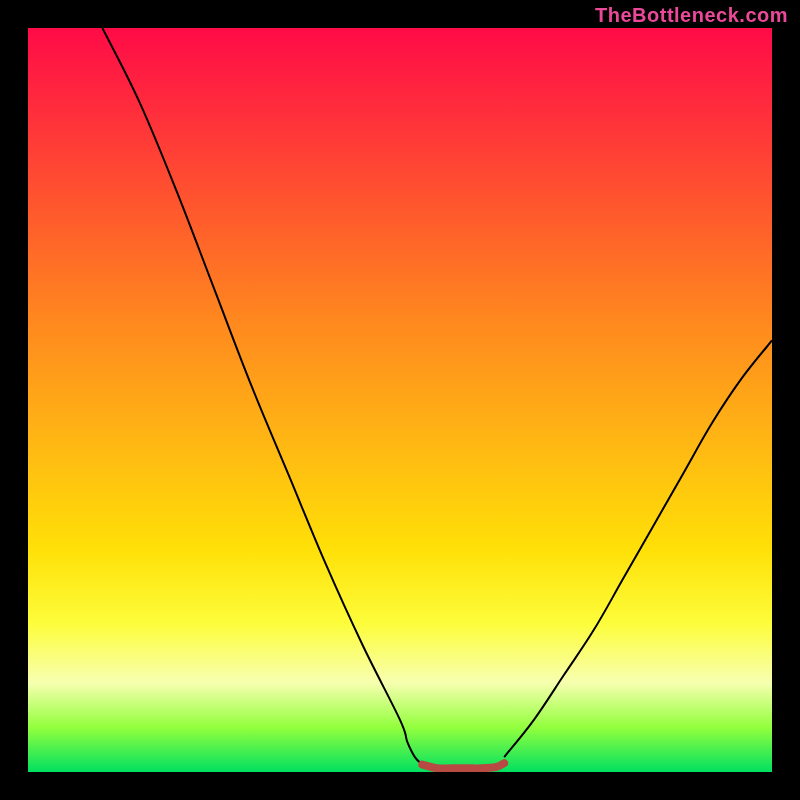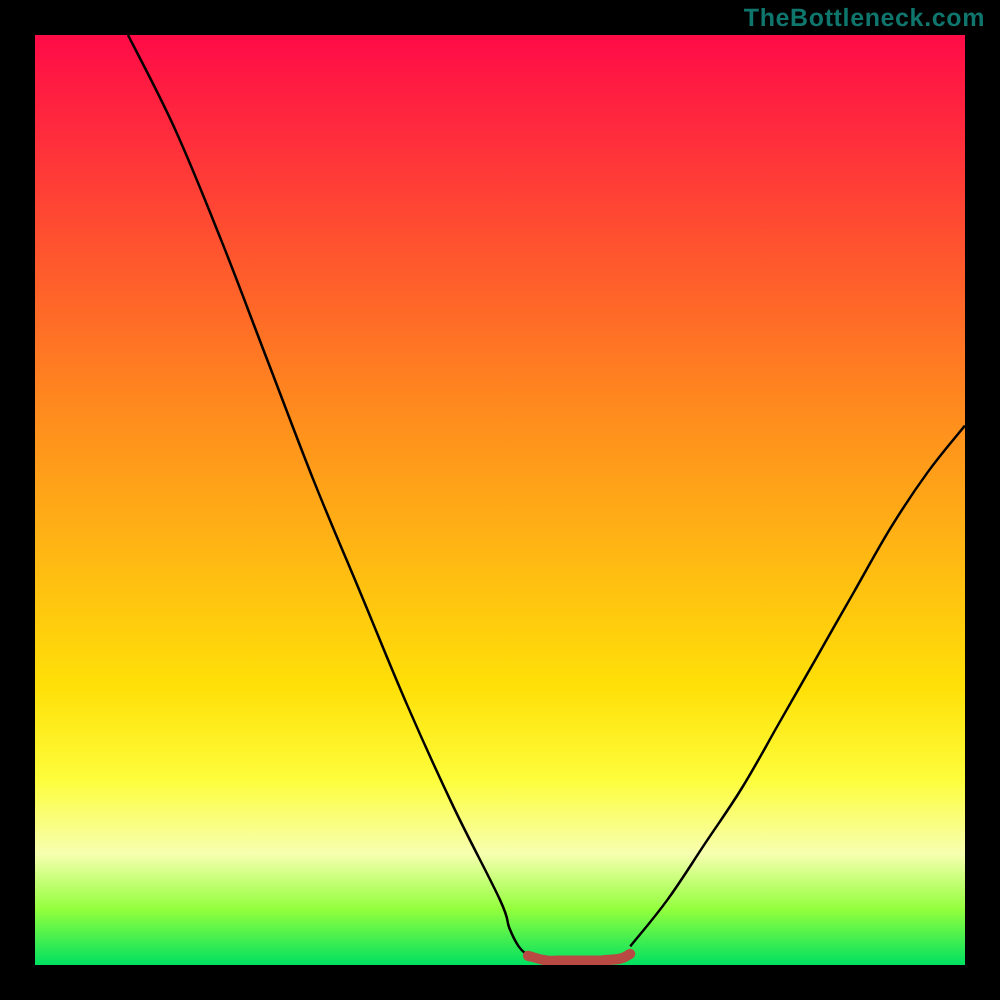--- a/index.html
+++ b/index.html
@@ -37,21 +37,21 @@
       #fdfd3b 80%,
       #f7ffb0 88%,
       #93ff3d 94%,
       #00e060 100%
     );
   }
   .watermark {
     position: absolute;
     top: 4px;
     right: 12px;
-    color: #0f766e;
+    color: #ec4899;
     font-size: 20px;
     font-weight: 600;
     font-family: Arial, sans-serif;
     letter-spacing: 0.5px;
   }
   svg.curve {
     position: absolute;
     top: 0;
     left: 0;
     width: 744px;

